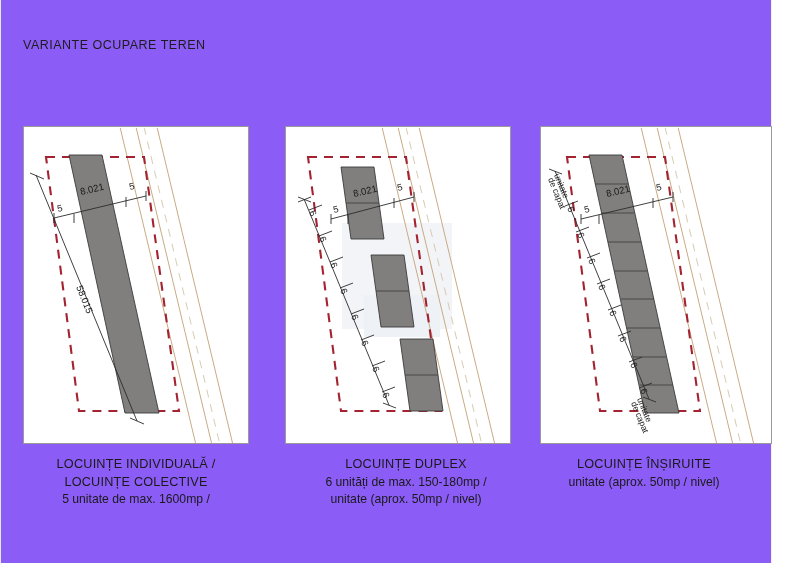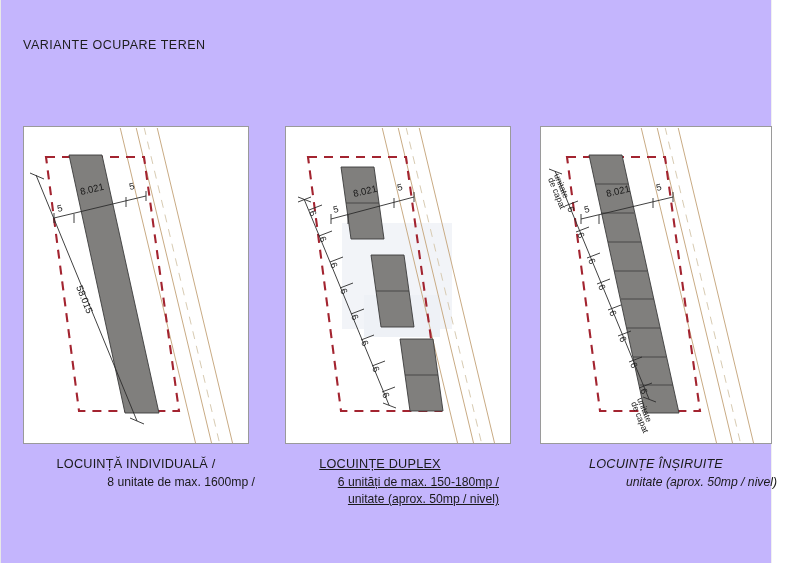--- a/index.html
+++ b/index.html
@@ -13,21 +13,21 @@
     font-family: "Liberation Sans", sans-serif;
     color: #1a1a1a;
     overflow: hidden;
     position: relative;
   }
   .sheet {
     position: absolute;
     left: 0; top: 0;
     width: 772px;
     height: 563px;
-    background: #c4b5fd;
+    background: #8b5cf6;
     box-sizing: border-box;
     border-left: 1px solid #e8e8e8;
     border-right: 1px solid #f0f0f0;
   }
   .sheet-title {
     position: absolute;
     left: 22px;
     top: 38px;
     font-size: 12.5px;
     letter-spacing: 0.5px;
@@ -64,24 +64,24 @@
   }
   .caption {
     position: absolute;
     top: 0;
     text-align: center;
     font-size: 12.4px;
     line-height: 17.5px;
     color: #1a1a1a;
   }
   #caption-0 { left: 16px; width: 238px; }
-  #caption-1 { left: 260px; width: 238px; text-decoration: underline; }
-  #caption-2 { left: 534px; width: 242px; font-style: italic; }
+  #caption-1 { left: 286px; width: 238px; }
+  #caption-2 { left: 522px; width: 242px; }
   .caption .hd { font-size: 12.7px; letter-spacing: 0.2px; }
-  .caption .sub { font-size: 12.2px; text-align: right; }
+  .caption .sub { font-size: 12.2px; }
   .wm {
     pointer-events: none;
   }
 </style>
 </head>
 <body>
 
 <div class="sheet">
 
   <div class="sheet-title">VARIANTE OCUPARE TEREN</div>
@@ -288,22 +288,23 @@
             <text id="eu-bot-l2" x="90" y="276" transform="rotate(68 90 276)">de capat</text>
           </g>
         </g>
       </svg>
     </div>
 
   </div>
 
   <div class="captions">
     <div class="caption" id="caption-0">
-      <div class="hd">LOCUINȚĂ INDIVIDUALĂ /</div>
-      <div class="sub">8 unitate de max. 1600mp /</div>
+      <div class="hd">LOCUINȚE INDIVIDUALĂ /</div>
+      <div class="hd">LOCUINȚE COLECTIVE</div>
+      <div class="sub">5 unitate de max. 1600mp /</div>
     </div>
     <div class="caption" id="caption-1">
       <div class="hd">LOCUINȚE DUPLEX</div>
       <div class="sub">6 unități de max. 150-180mp /</div>
       <div class="sub">unitate (aprox. 50mp / nivel)</div>
     </div>
     <div class="caption" id="caption-2">
       <div class="hd">LOCUINȚE ÎNȘIRUITE</div>
       <div class="sub">unitate (aprox. 50mp / nivel)</div>
     </div>

